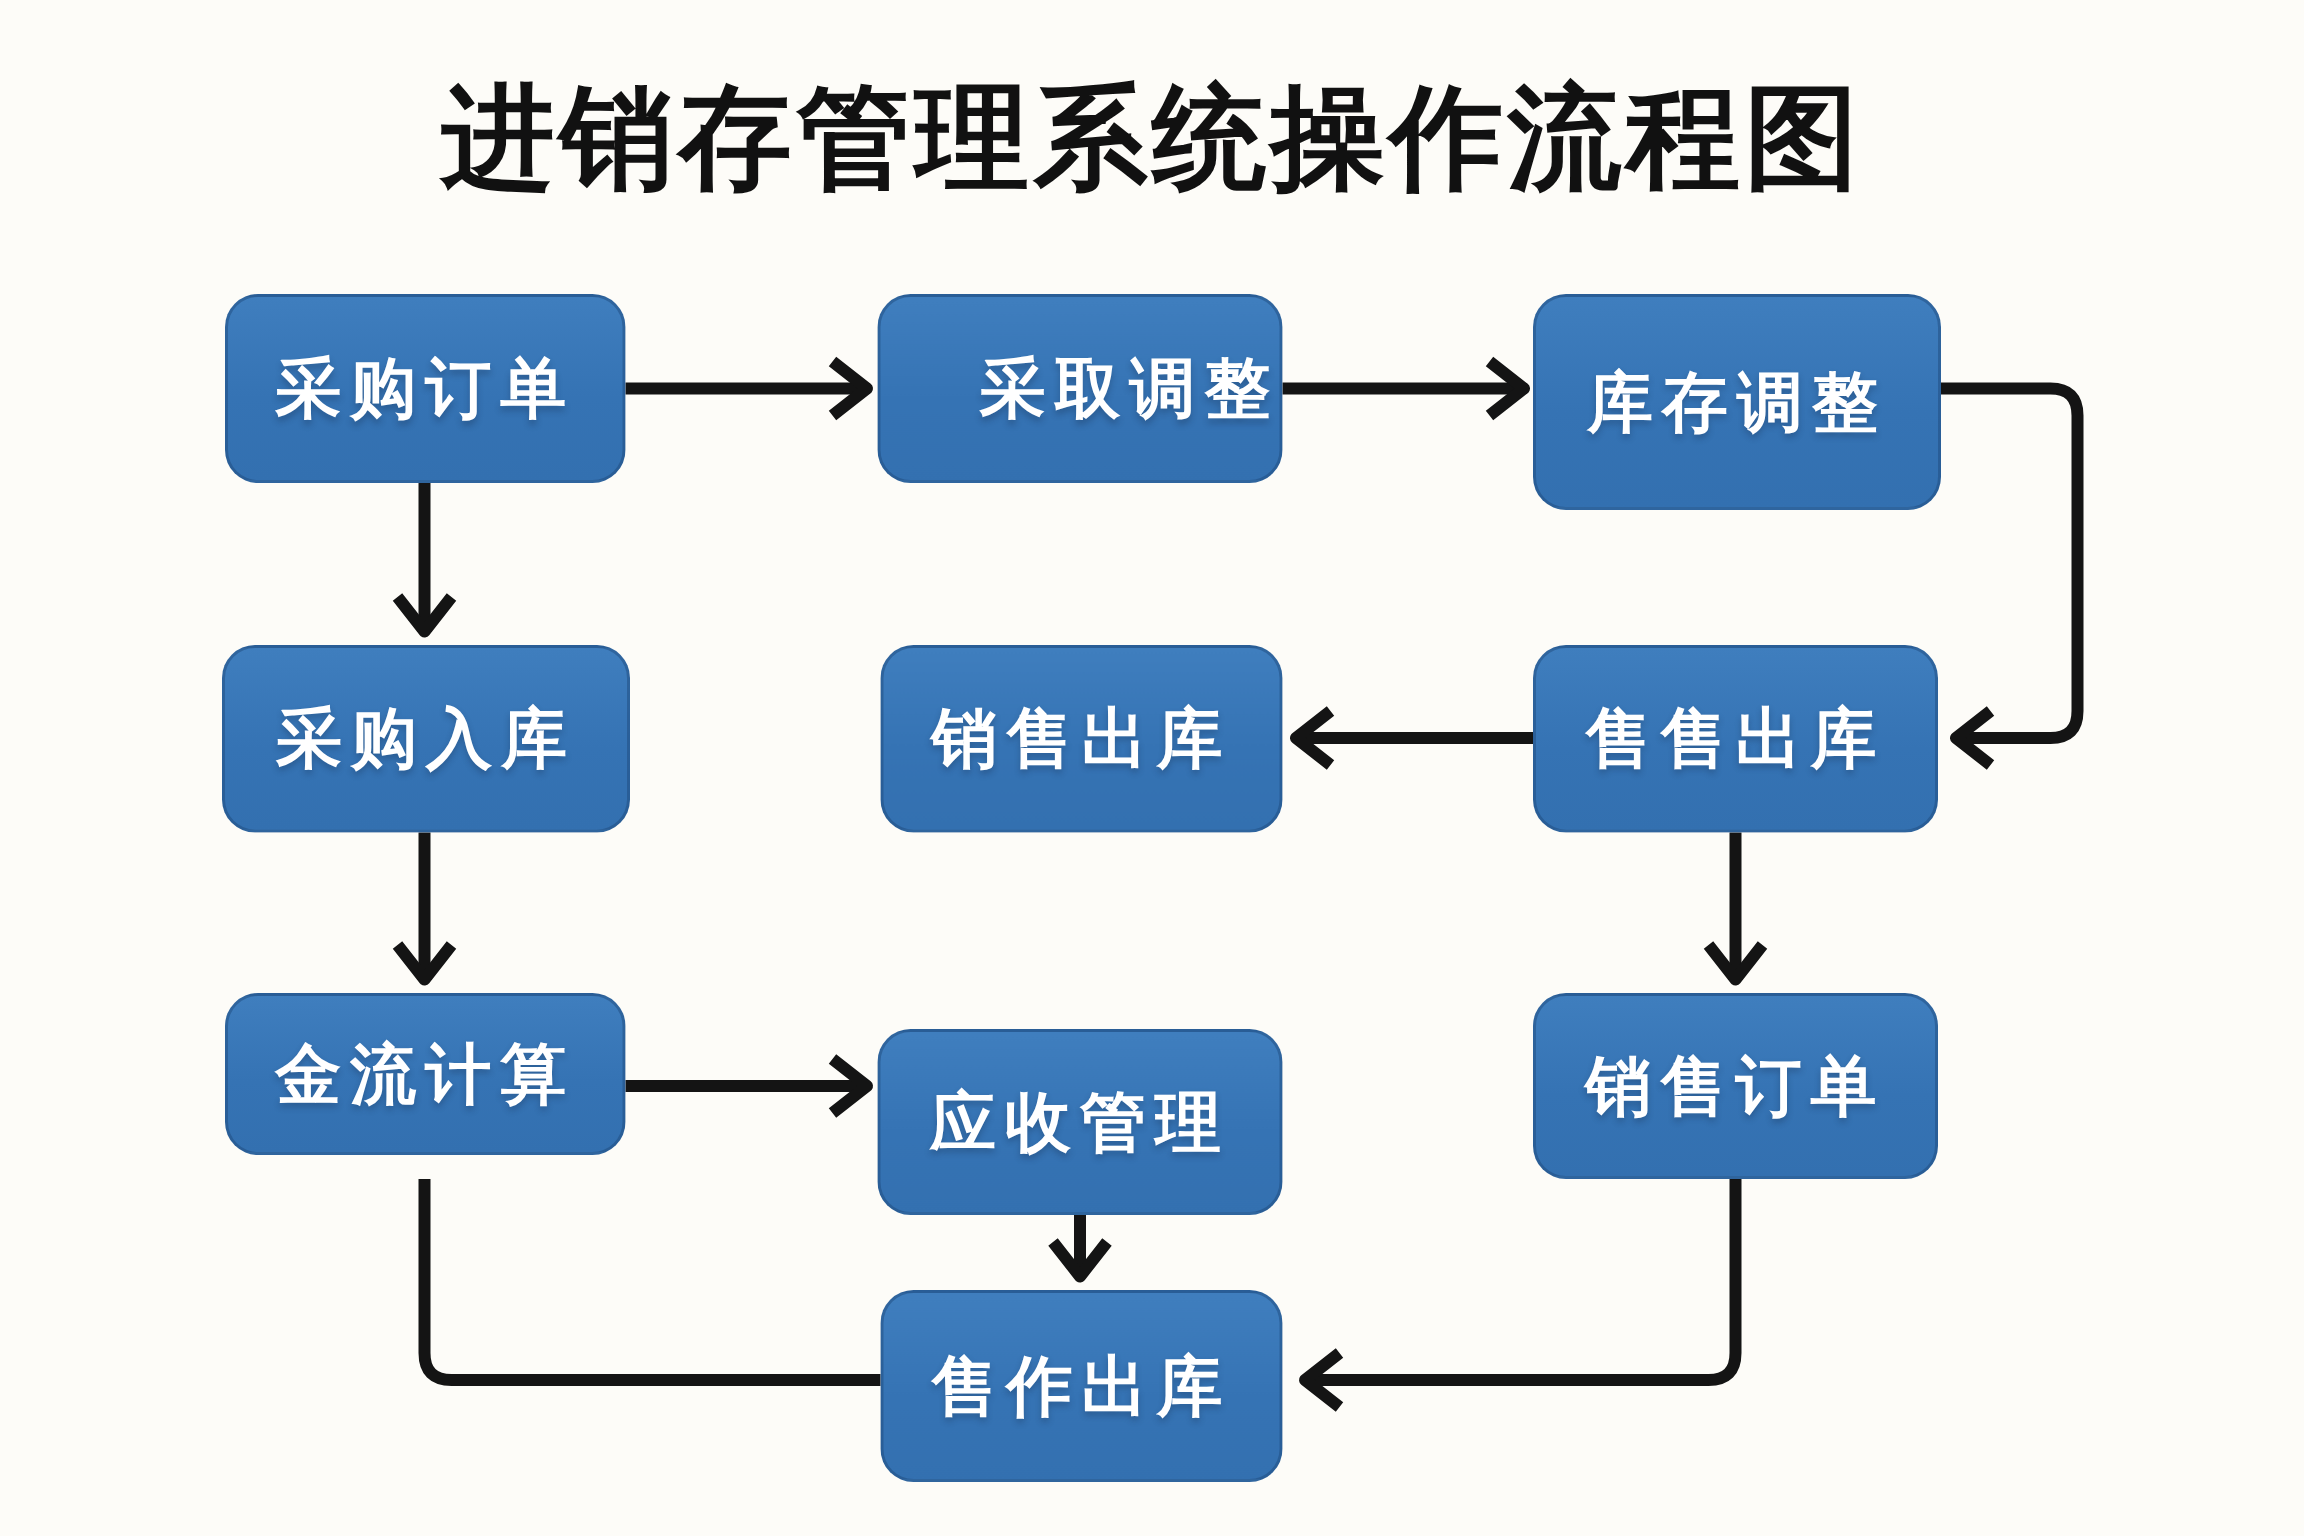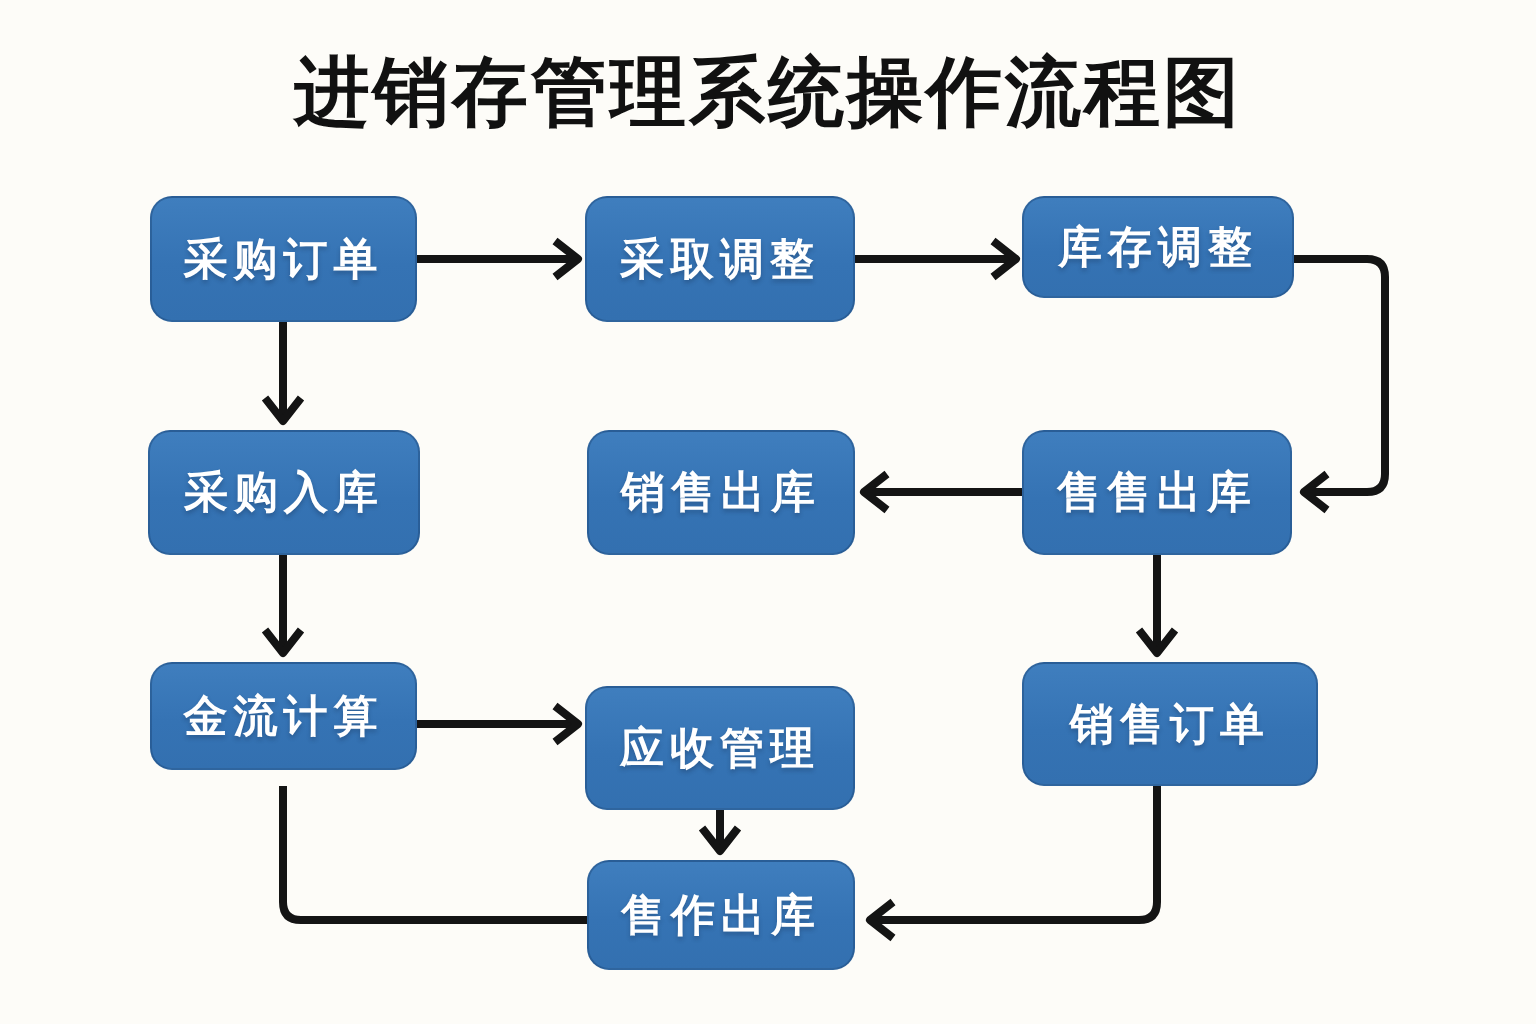--- a/index.html
+++ b/index.html
@@ -86,25 +86,25 @@
     <path d="M417,724 H578" marker-end="url(#chev)"></path>
     <path d="M720,786 V851" marker-end="url(#chev)"></path>
     <path d="M283,786 V902 Q283,920 301,920 H587"></path>
     <path d="M1157,786 V902 Q1157,920 1139,920 H870" marker-end="url(#chev)"></path>
   </svg>
 
   <div class="node" style="left:150px; top:196px; width:267px; height:126px;">
     <span class="label">采购订单</span>
   </div>
 
-  <div class="node" style="left:585px; top:196px; width:270px; height:126px;">
+  <div class="node" style="left:585px; top:196px; width:270px; height:126px;justify-content:flex-end;">
     <span class="label">采取调整</span>
   </div>
 
-  <div class="node" style="left:1022px; top:196px; width:272px; height:102px;">
+  <div class="node" style="left:1022px; top:196px; width:272px; height:144px;">
     <span class="label">库存调整</span>
   </div>
 
   <div class="node" style="left:148px; top:430px; width:272px; height:125px;">
     <span class="label">采购入库</span>
   </div>
 
   <div class="node" style="left:587px; top:430px; width:268px; height:125px;text-align:right;">
     <span class="label">销售出库</span>
   </div>
@@ -114,21 +114,21 @@
   </div>
 
   <div class="node" style="left:150px; top:662px; width:267px; height:108px;">
     <span class="label">金流计算</span>
   </div>
 
   <div class="node" style="left:585px; top:662px; width:270px; height:124px;margin-top:24px;">
     <span class="label">应收管理</span>
   </div>
 
-  <div class="node" style="left:1022px; top:662px; width:296px; height:124px;">
+  <div class="node" style="left:1022px; top:662px; width:270px; height:124px;">
     <span class="label">销售订单</span>
   </div>
 
-  <div class="node" style="left:587px; top:860px; width:268px; height:110px;">
+  <div class="node" style="left:587px; top:860px; width:268px; height:128px;">
     <span class="label">售作出库</span>
   </div>
 
 </div>
 
 </body></html>

